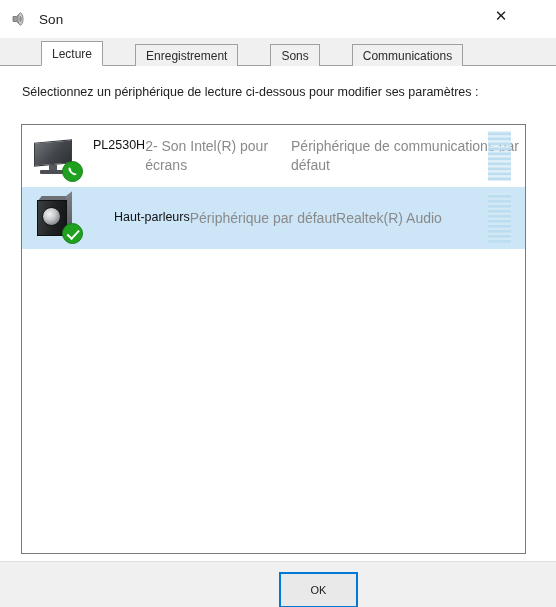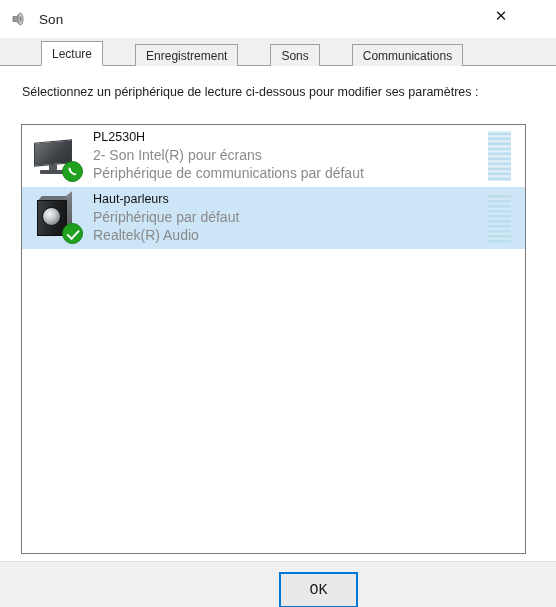--- a/index.html
+++ b/index.html
@@ -114,31 +114,32 @@
   }
   .device-row {
     position: relative;
     height: 62px;
     display: flex;
     align-items: center;
     box-sizing: border-box;
   }
   .device-row.selected {
     background: #cce5f7;
+    gap: 21px;
   }
   .device-icon-wrap {
     position: relative;
     width: 48px; height: 48px;
     margin-left: 10px;
     flex: none;
   }
   .device-text {
     margin-left: 13px;
     display: flex;
-    flex-direction: column;
+    flex-direction: row;
     justify-content: center;
     line-height: 1.35;
   }
   .device-name {
     font-size: 12.5px;
     color: #111111;
   }
   .device-sub {
     font-size: 14px;
     color: #8a8a8a;
@@ -239,22 +240,22 @@
   }
   .vu-seg {
     height: 4px;
     background: #bcdcef;
     border-top: 1px solid #e4f1fa;
     box-sizing: border-box;
   }
 
   
   .btn {
-    font-family: Liberation Mono, monospace;
-    font-size: 15px;
+    font-family: Liberation Sans, sans-serif;
+    font-size: 11px;
     color: #1b1b1b;
     background: #e1e1e1;
     border: 1px solid #adadad;
     box-sizing: border-box;
     display: flex;
     align-items: center;
     justify-content: center;
     padding: 16px;
   }
   .btn.disabled {

